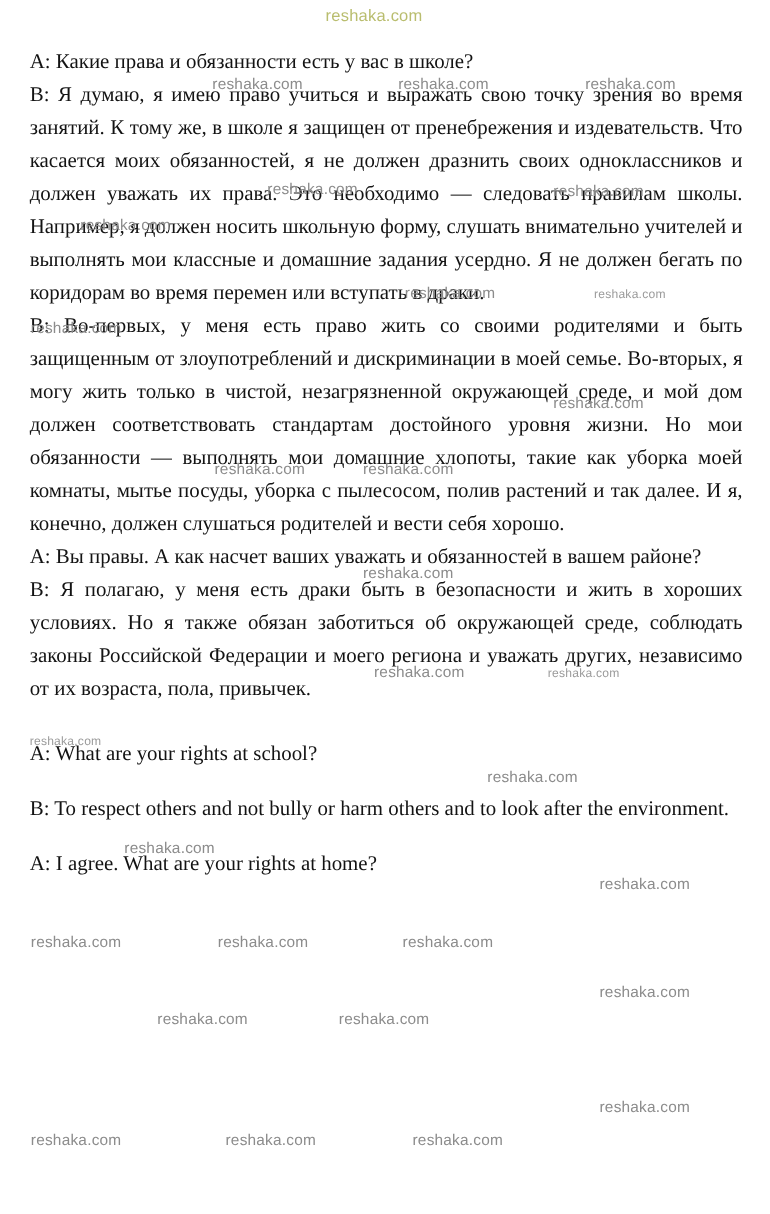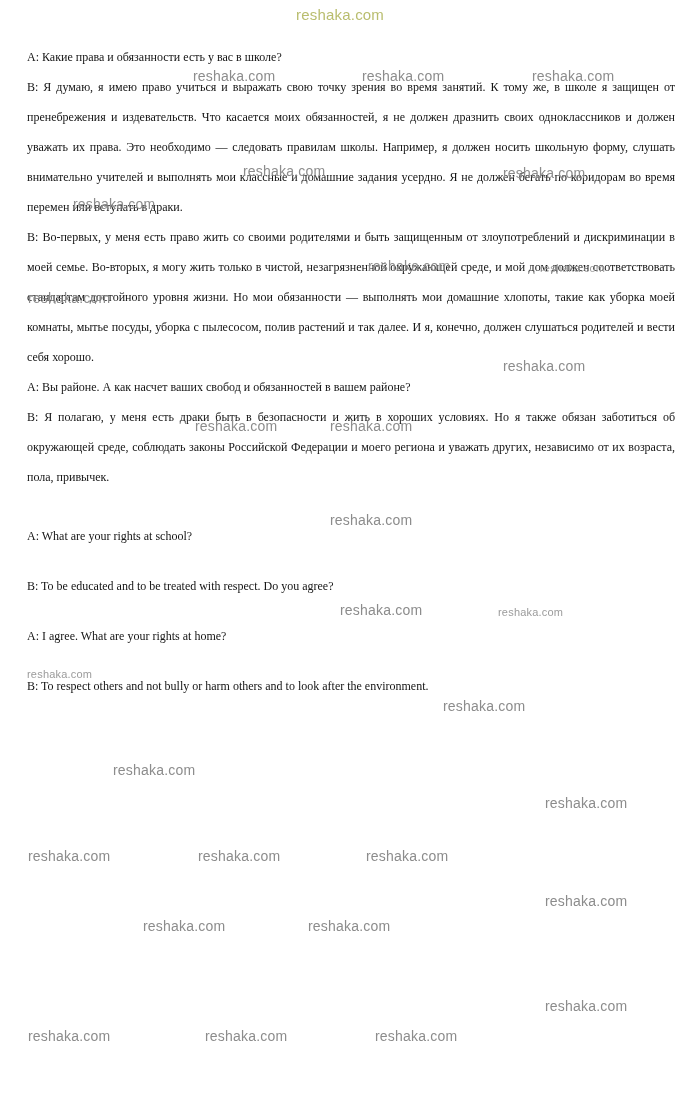--- a/index.html
+++ b/index.html
@@ -16,21 +16,21 @@
     height: 1104px;
     background: #ffffff;
     overflow: hidden;
   }
   .content {
     position: absolute;
     top: 42px;
     left: 27px;
     width: 648px;
     color: #131313;
-    font-size: 12px;
+    font-size: 19px;
     line-height: 30px;
   }
   .para {
     text-align: justify;
   }
   .en-section {
     margin-top: 29px;
   }
   .en-section .para {
     margin-bottom: 20px;
@@ -55,28 +55,27 @@
 </style>
 </head>
 <body>
 
 <div class="page">
 
   <div class="content">
     <p class="para">А: Какие права и обязанности есть у вас в школе?</p>
     <p class="para">В: Я думаю, я имею право учиться и выражать свою точку зрения во время занятий. К тому же, в школе я защищен от пренебрежения и издевательств. Что касается моих обязанностей, я не должен дразнить своих одноклассников и должен уважать их права. Это необходимо — следовать правилам школы. Например, я должен носить школьную форму, слушать внимательно учителей и выполнять мои классные и домашние задания усердно. Я не должен бегать по коридорам во время перемен или вступать в драки.</p>
     <p class="para">В: Во-первых, у меня есть право жить со своими родителями и быть защищенным от злоупотреблений и дискриминации в моей семье. Во-вторых, я могу жить только в чистой, незагрязненной окружающей среде, и мой дом должен соответствовать стандартам достойного уровня жизни. Но мои обязанности — выполнять мои домашние хлопоты, такие как уборка моей комнаты, мытье посуды, уборка с пылесосом, полив растений и так далее. И я, конечно, должен слушаться родителей и вести себя хорошо.</p>
-    <p class="para">А: Вы районе. А как насчет ваших свобод и обязанностей в вашем районе?</p>
+    <p class="para">А: Вы правы. А как насчет ваших уважать и обязанностей в вашем районе?</p>
     <p class="para">В: Я полагаю, у меня есть драки быть в безопасности и жить в хороших условиях. Но я также обязан заботиться об окружающей среде, соблюдать законы Российской Федерации и моего региона и уважать других, независимо от их возраста, пола, привычек.</p>
 
     <div class="en-section">
       <p class="para">A: What are your rights at school?</p>
-      <p class="para">B: To be educated and to be treated with respect. Do you agree?</p>
+      <p class="para">B: To respect others and not bully or harm others and to look after the environment.</p>
       <p class="para">A: I agree. What are your rights at home?</p>
-      <p class="para">B: To respect others and not bully or harm others and to look after the environment.</p>
     </div>
   </div>
 
   <span class="wm wm-top" style="left:296px; top:6px;">reshaka.com</span>
 
   <span class="wm" style="left:193px; top:68px;">reshaka.com</span>
   <span class="wm" style="left:362px; top:68px;">reshaka.com</span>
   <span class="wm" style="left:532px; top:68px;">reshaka.com</span>
 
   <span class="wm" style="left:243px; top:163px;">reshaka.com</span>

